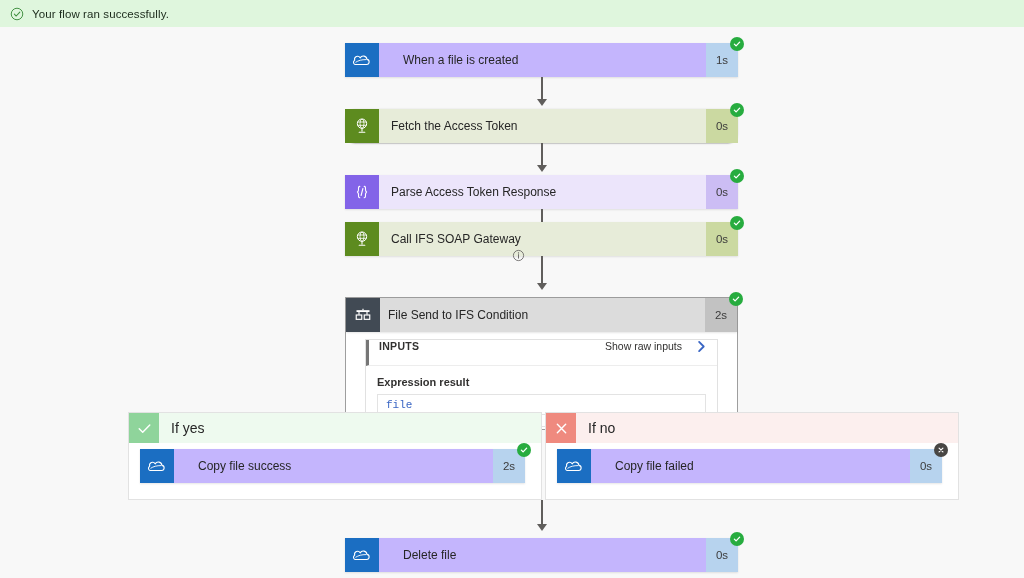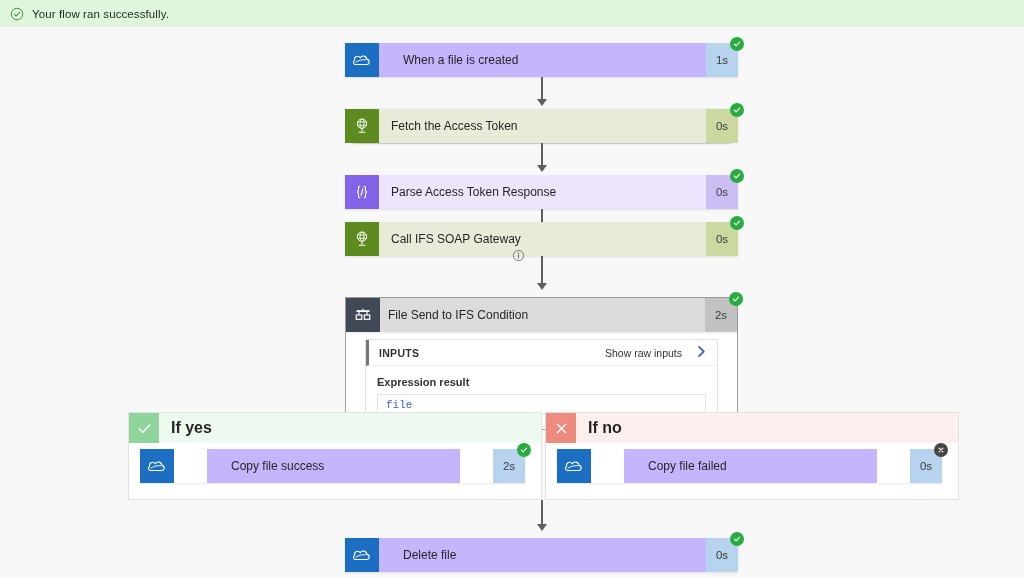--- a/index.html
+++ b/index.html
@@ -161,21 +161,20 @@
     left: 19px;
     top: 41px;
     width: 353px;
     background: #ffffff;
     border: 1px solid #e1e1e1;
     box-sizing: border-box;
   }
   #inputs-head {
     height: 26px;
     display: flex;
-    align-items: center;
     border-bottom: 1px solid #ededed;
     border-left: 3px solid #767676;
     padding: 0 10px 0 10px;
     box-sizing: border-box;
   }
   #inputs-head .ih-label {
     font-size: 10.5px;
     font-weight: bold;
     color: #323130;
     letter-spacing: .3px;
@@ -230,30 +229,29 @@
     flex: 0 0 30px;
     display: flex;
     align-items: center;
     justify-content: center;
   }
   .branch-head .bh-label {
     flex: 1 1 auto;
     display: flex;
     align-items: center;
     padding-left: 12px;
-    font-size: 16px;
+    font-size: 14px;
     color: #262626;
-    font-weight: bold;
   }
   .yes .bh-icon  { background: #8fd49b; }
   .yes .bh-label { background: #eefaef; }
   .no  .bh-icon  { background: #ef8a7f; }
   .no  .bh-label { background: #fcefee; }
 
-  .branch .node { left: 11px; top: 36px; width: 385px; gap: 33px; }
+  .branch .node { left: 11px; top: 36px; width: 385px; }
 </style>
 </head>
 <body>
 
 <div id="banner">
   <span class="bn-icon">
     <svg width="14" height="14" viewBox="0 0 16 16">
       <circle cx="8" cy="8" r="6.6" fill="none" stroke="#3f8f3f" stroke-width="1.1"></circle>
       <path d="M5 8.2 L7.1 10.3 L11.2 5.9" fill="none" stroke="#3f8f3f" stroke-width="1.2" stroke-linecap="round" stroke-linejoin="round"></path>
     </svg>

